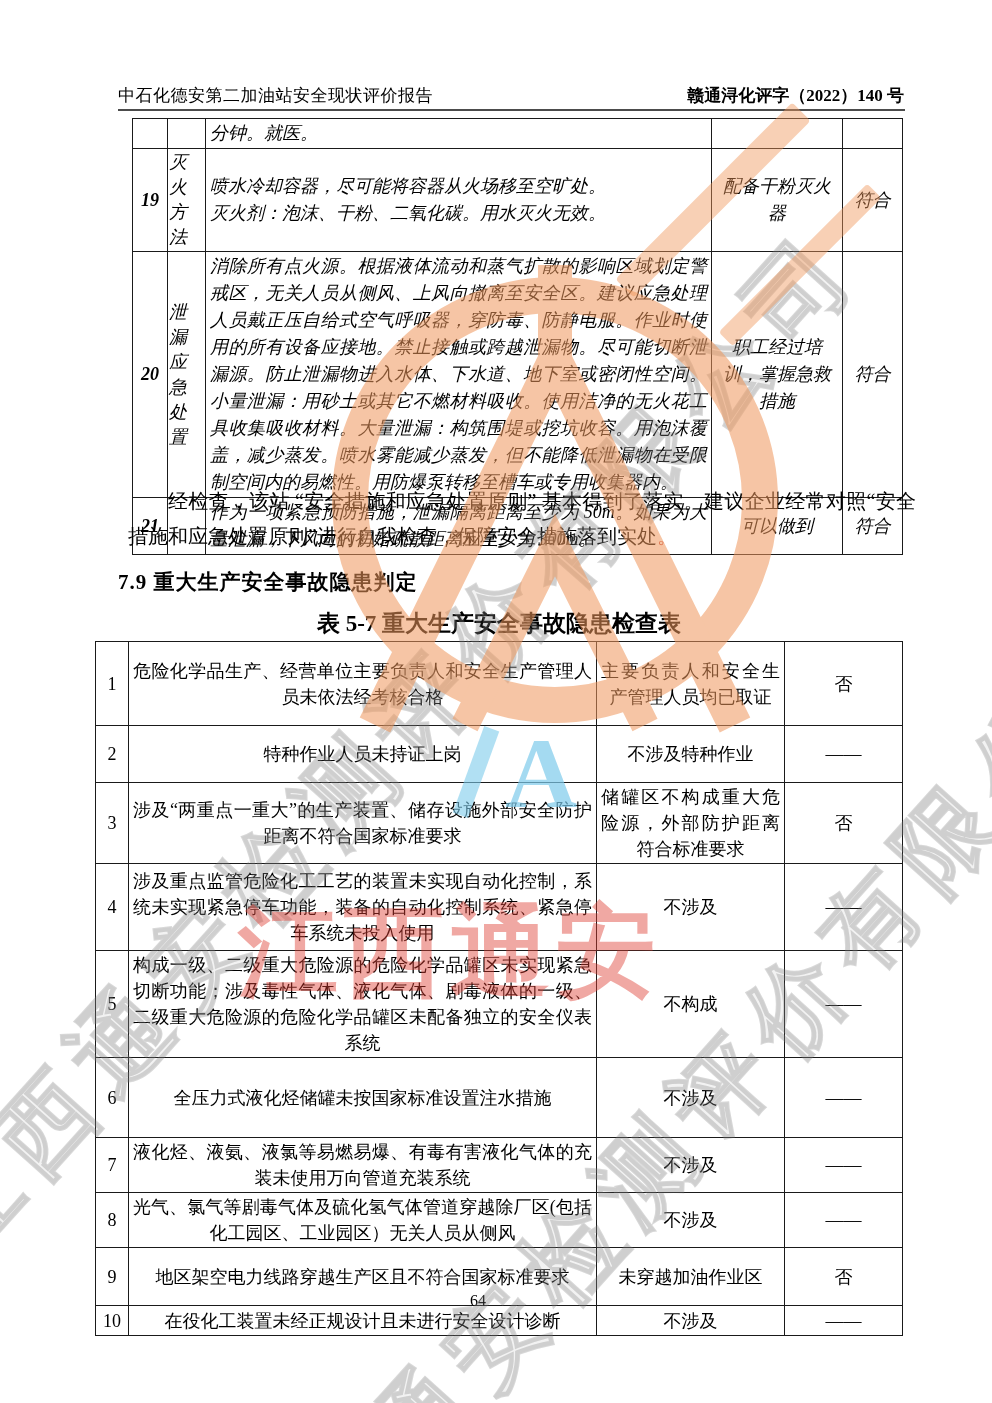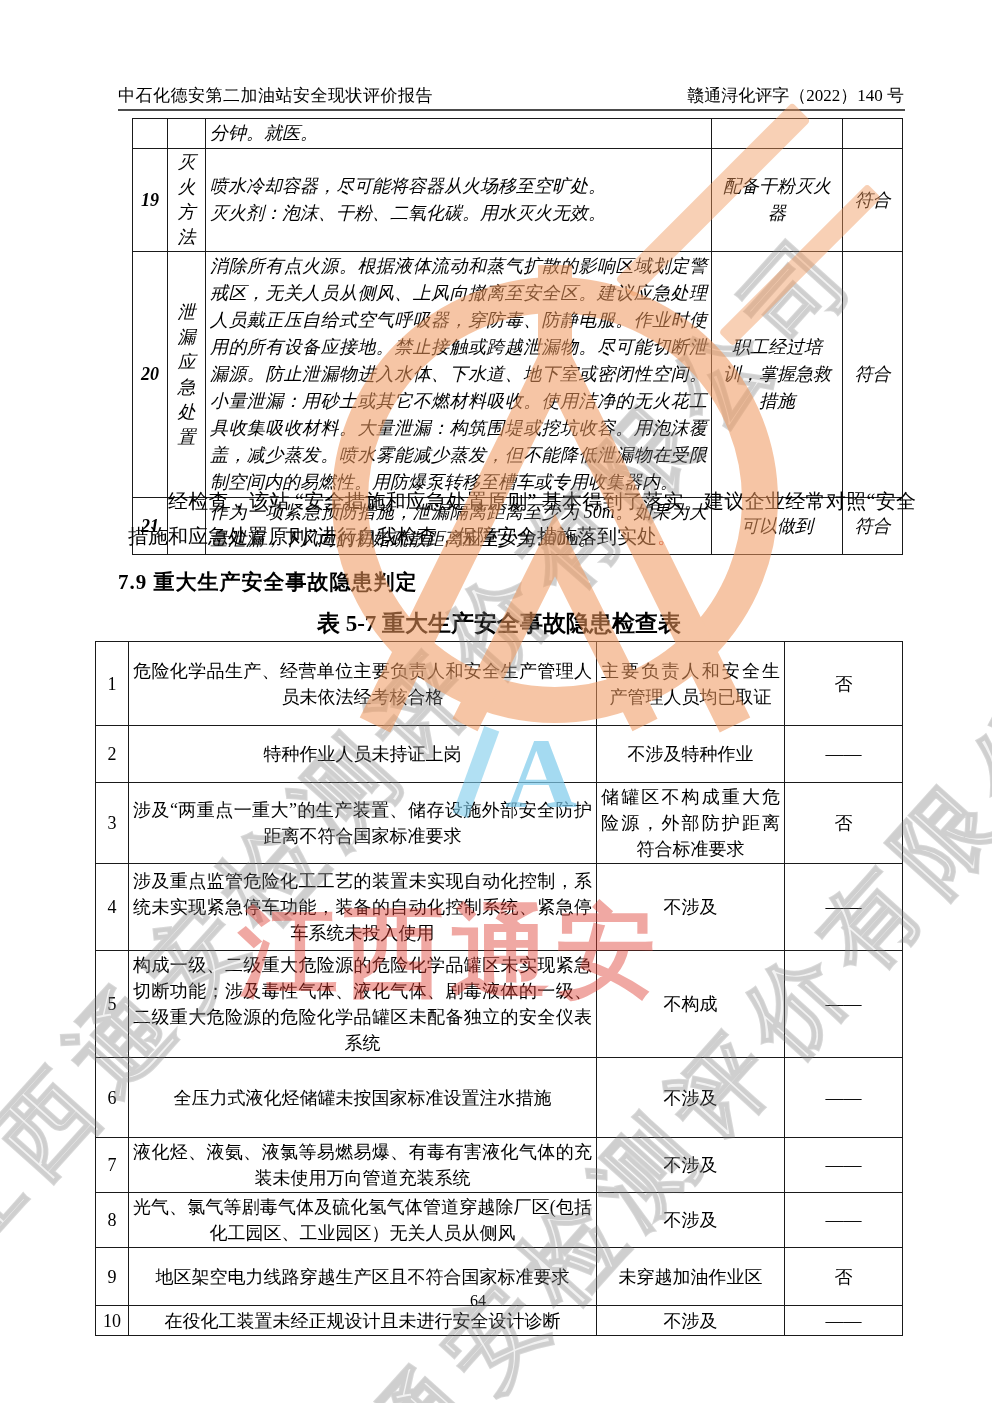--- a/index.html
+++ b/index.html
@@ -2,36 +2,36 @@
 <html><head>
 <meta charset="utf-8">
 <style>
   * { margin:0; padding:0; box-sizing:border-box; }
   html,body { background:#ffffff; }
   body { font-family:"Liberation Serif","DejaVu Serif",serif; color:#000; }
   .page { position:relative; width:992px; height:1403px; background:#fff; overflow:hidden;padding-left:40px; }
 
   
   .hdr-left  { position:absolute; left:118px; top:84px; font-size:17px; letter-spacing:0.5px; }
-  .hdr-right { position:absolute; right:88px; top:84px; font-size:17px; font-weight:400; }
+  .hdr-right { position:absolute; right:88px; top:84px; font-size:17px; font-weight:700; }
   .hdr-line  { position:absolute; left:118px; top:109px; width:787px; height:2px; background:#4c4c4c; }
 
   
   table { border-collapse:collapse; table-layout:fixed; }
   td { border:1px solid #1a1a1a; overflow:hidden; vertical-align:middle; font-size:18px; padding:1px 4px; }
 
   
   .t1 { position:absolute; left:132px; top:118px; width:771px; }
   .t1 td { line-height:27px;font-style:italic; }
   .t1 tr:nth-child(1){ height:26px; }
   .t1 tr:nth-child(2){ height:55px; }
   .t1 tr:nth-child(3){ height:226px; }
   .t1 tr:nth-child(4){ height:54px; }
   .t1 .c-no  { text-align:center; font-weight:700; }
-  .t1 .c-label { text-align:center; padding:1px 1px; line-height:25px; }
+  .t1 .c-label { text-align:left; padding:1px 1px; line-height:25px; }
   .t1 .c-content { text-align:justify; }
   .t1 .c-sit, .t1 .c-ver { text-align:center; }
   .preline { white-space:pre-line; }
 
   
   .para { position:absolute; left:128px; top:484px; width:788px; font-size:20px; line-height:35px; text-align:justify; text-indent:2em; }
   .red-period { color:#c23328; }
 
   
   .h56 { position:absolute; left:118px; top:568px; font-size:21px; font-weight:700; letter-spacing:1px; }

